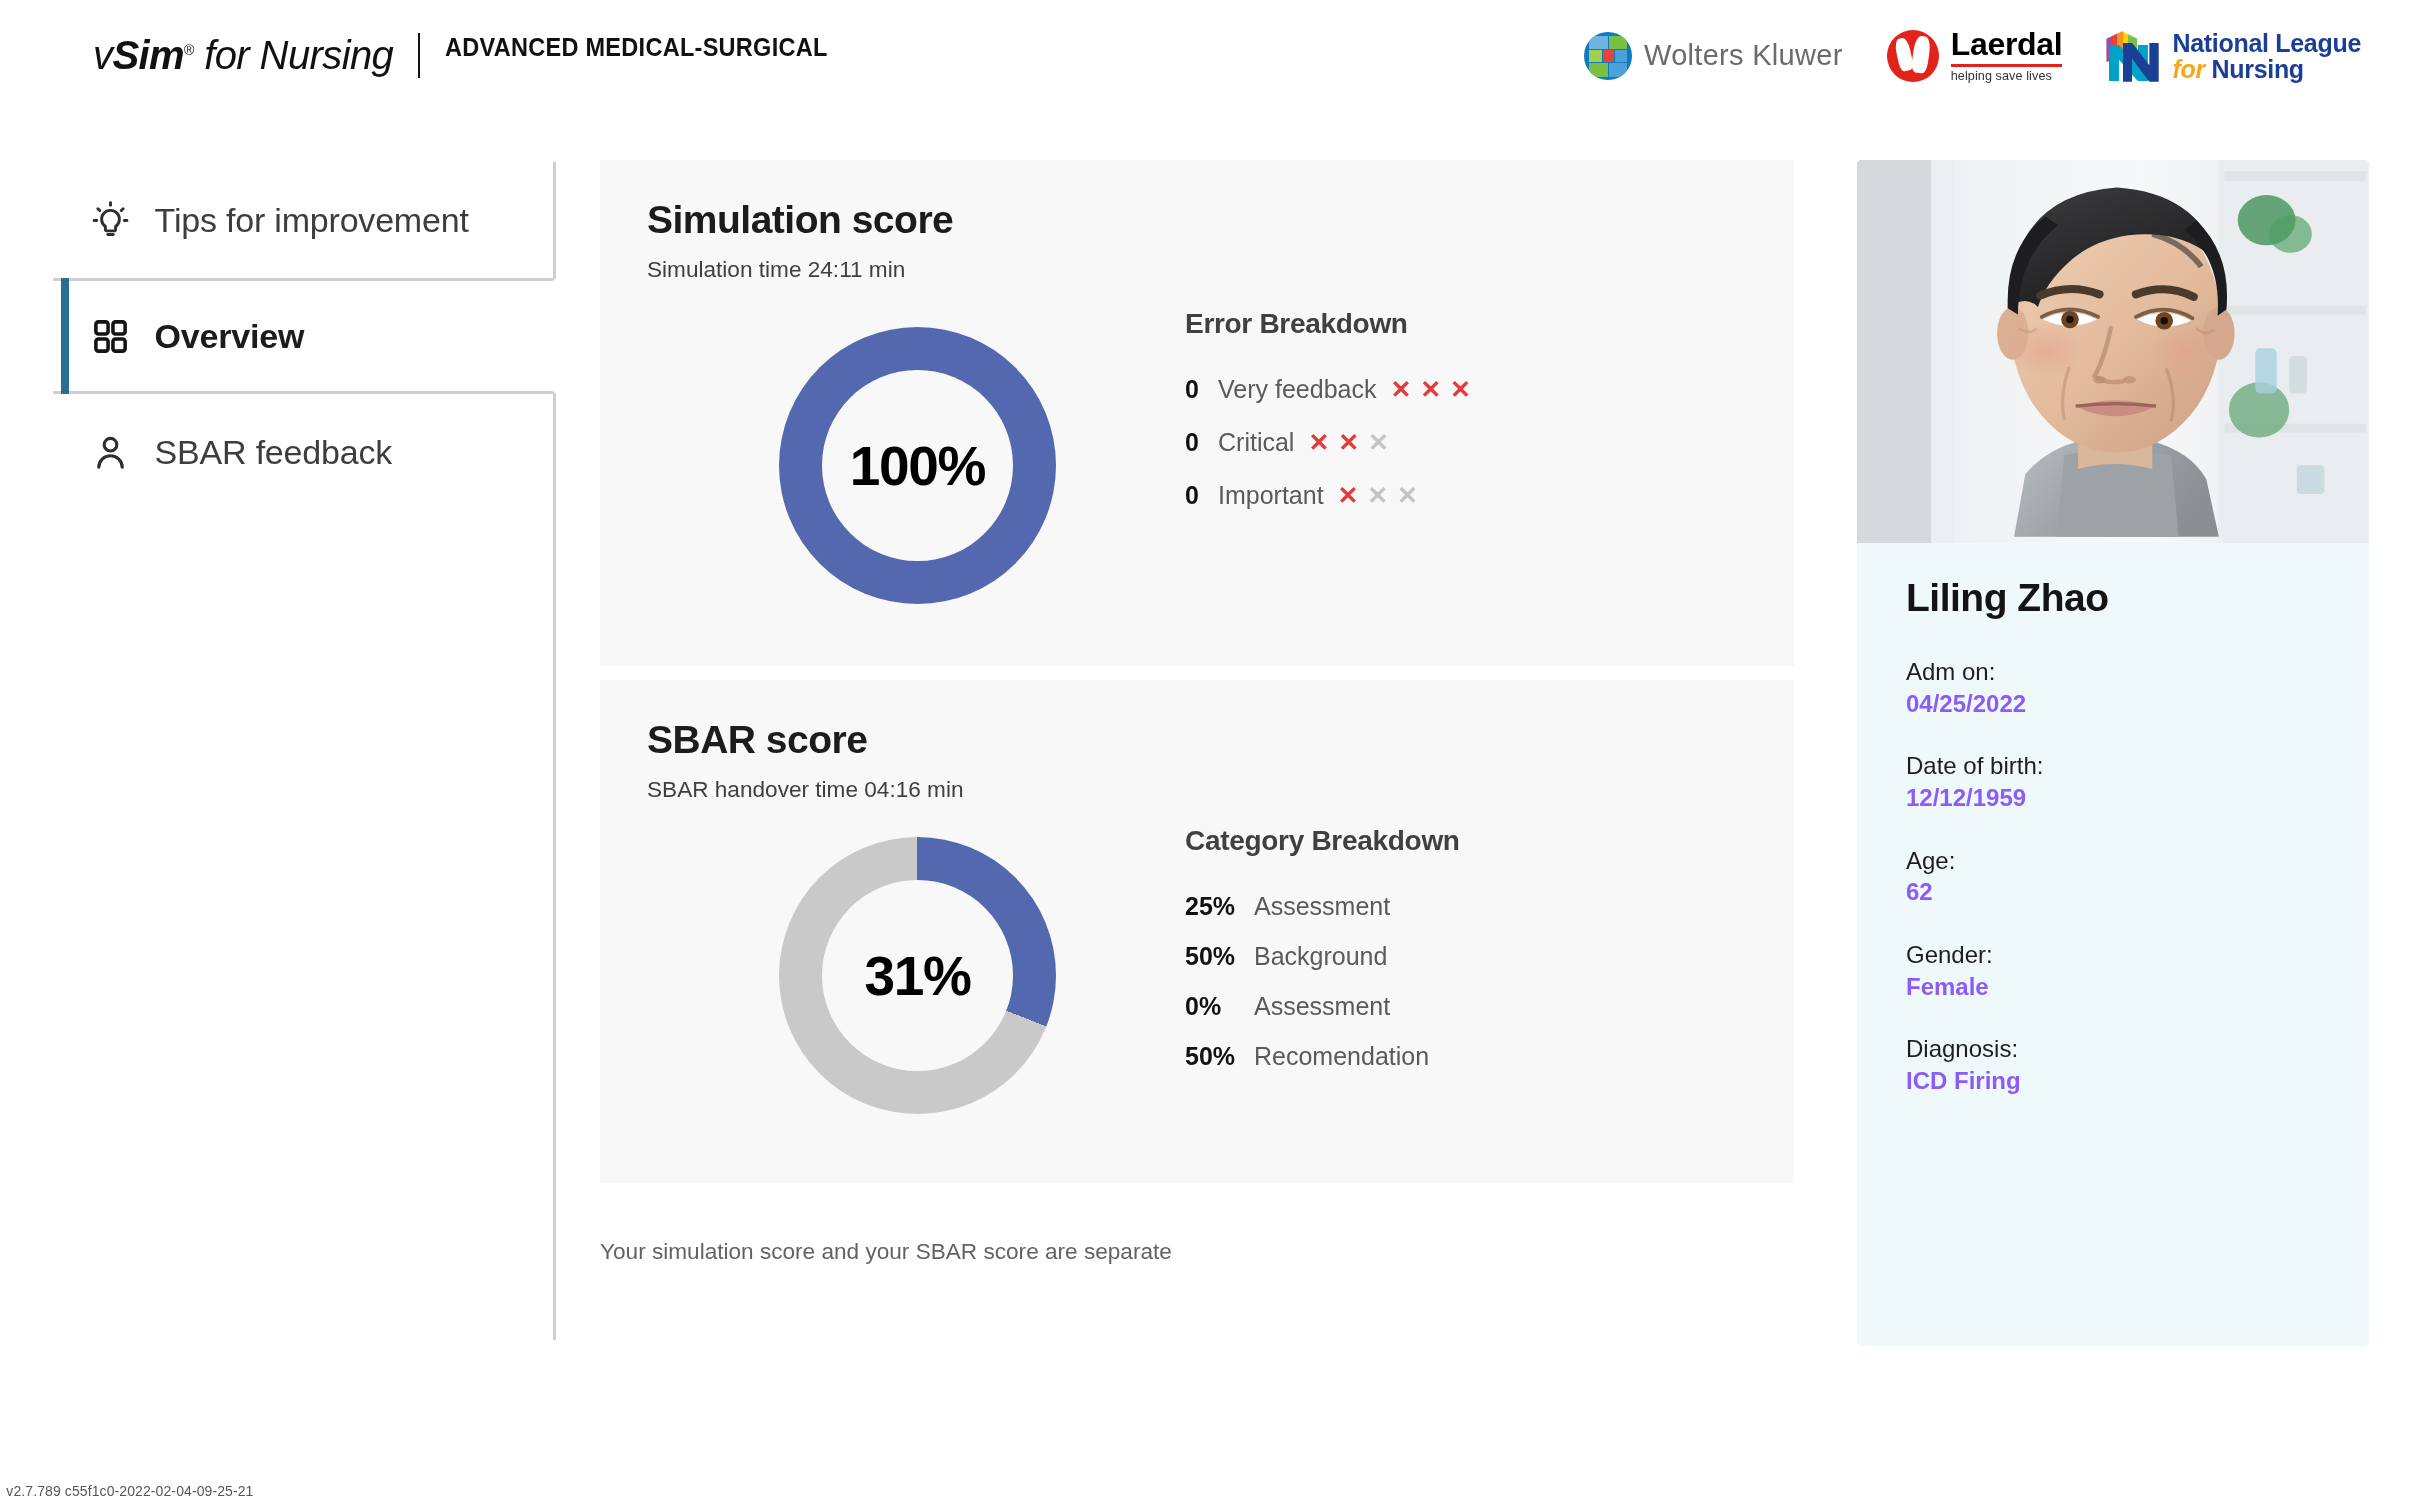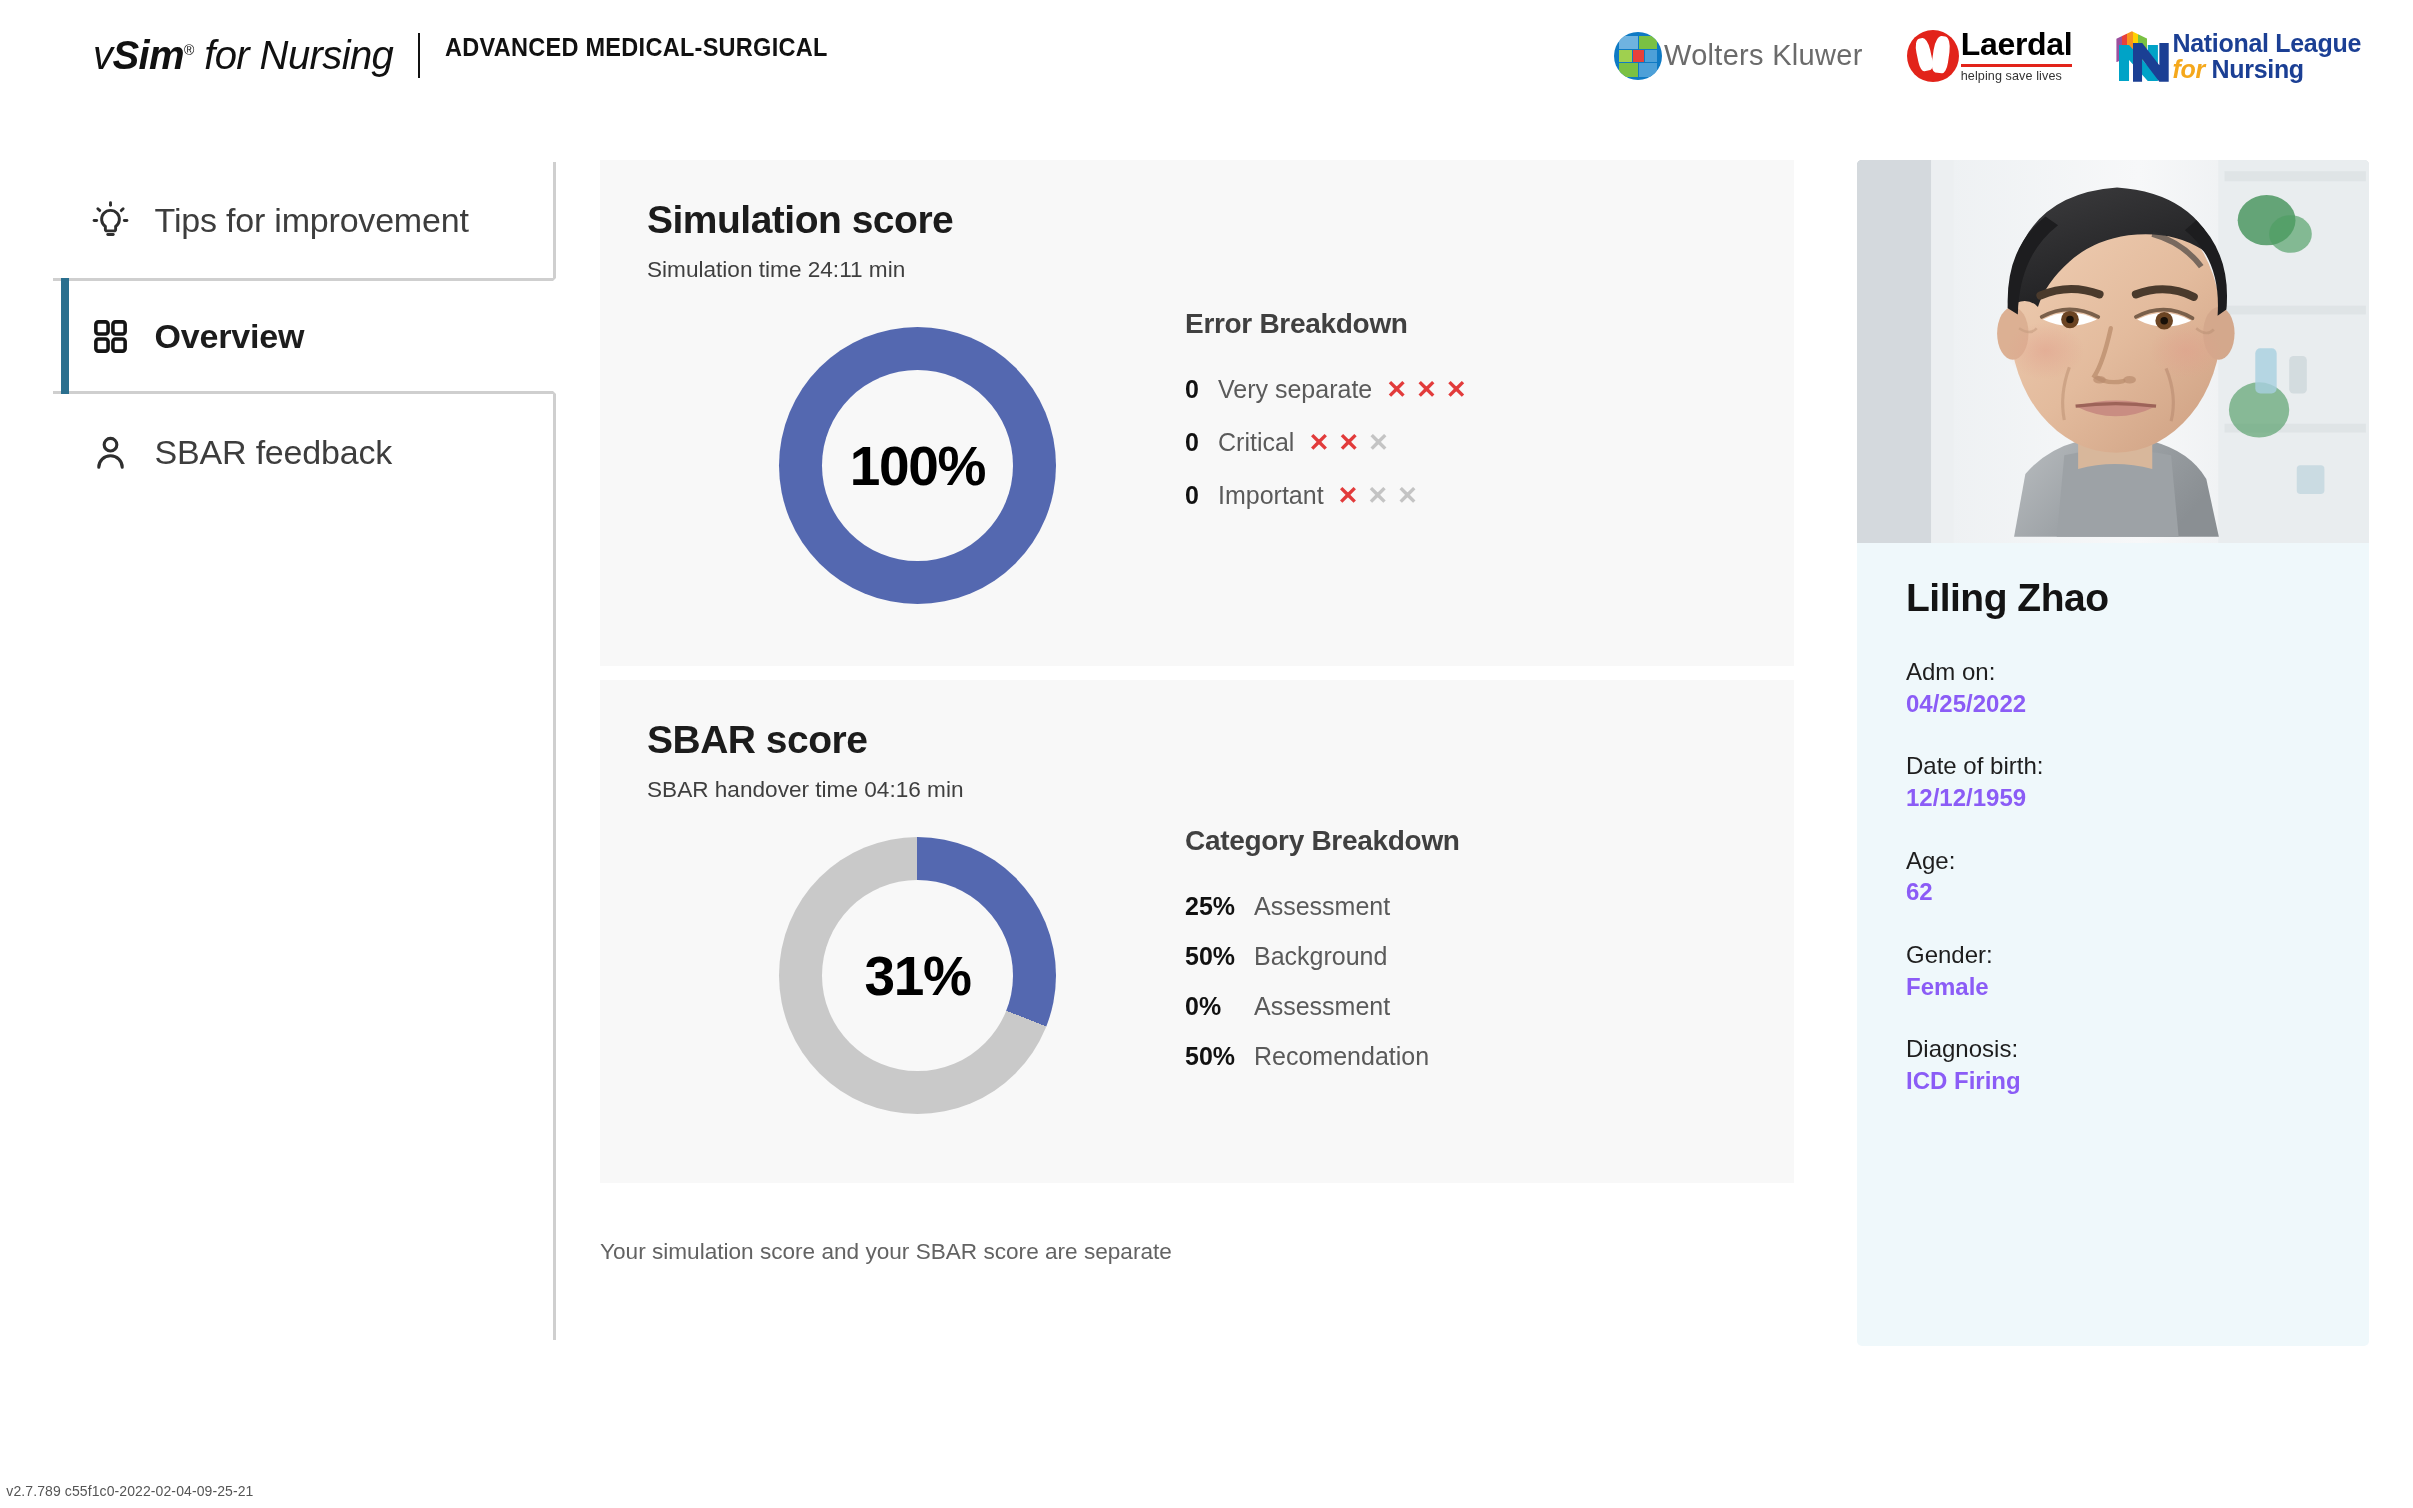--- a/index.html
+++ b/index.html
@@ -63,21 +63,21 @@
   .partner-logos {
     position: absolute;
     right: 52px; top: 28px;
     display: flex;
     align-items: center;
     gap: 44px;
   }
   .partner {
     display: flex;
     align-items: center;
-    gap: 2px;
+    gap: 12px;
   }
   
   .wk-mark {
     width: 48px; height: 48px;
     border-radius: 50%;
     overflow: hidden;
     position: relative;
     background: #0e7ac4;
     flex: none;
   }
@@ -492,21 +492,21 @@
         <span class="donut-value">100%</span>
       </div>
     </div>
   </div>
 
   <div class="breakdown">
     <div class="breakdown-title">Error Breakdown</div>
 
     <div class="bd-row">
       <span class="bd-count">0</span>
-      <span class="bd-label">Very separate</span>
+      <span class="bd-label">Very feedback</span>
       <span class="bd-marks">
         <span class="mark on">✕</span>
         <span class="mark on">✕</span>
         <span class="mark on">✕</span>
       </span>
     </div>
 
     <div class="bd-row">
       <span class="bd-count">0</span>
       <span class="bd-label">Critical</span>

